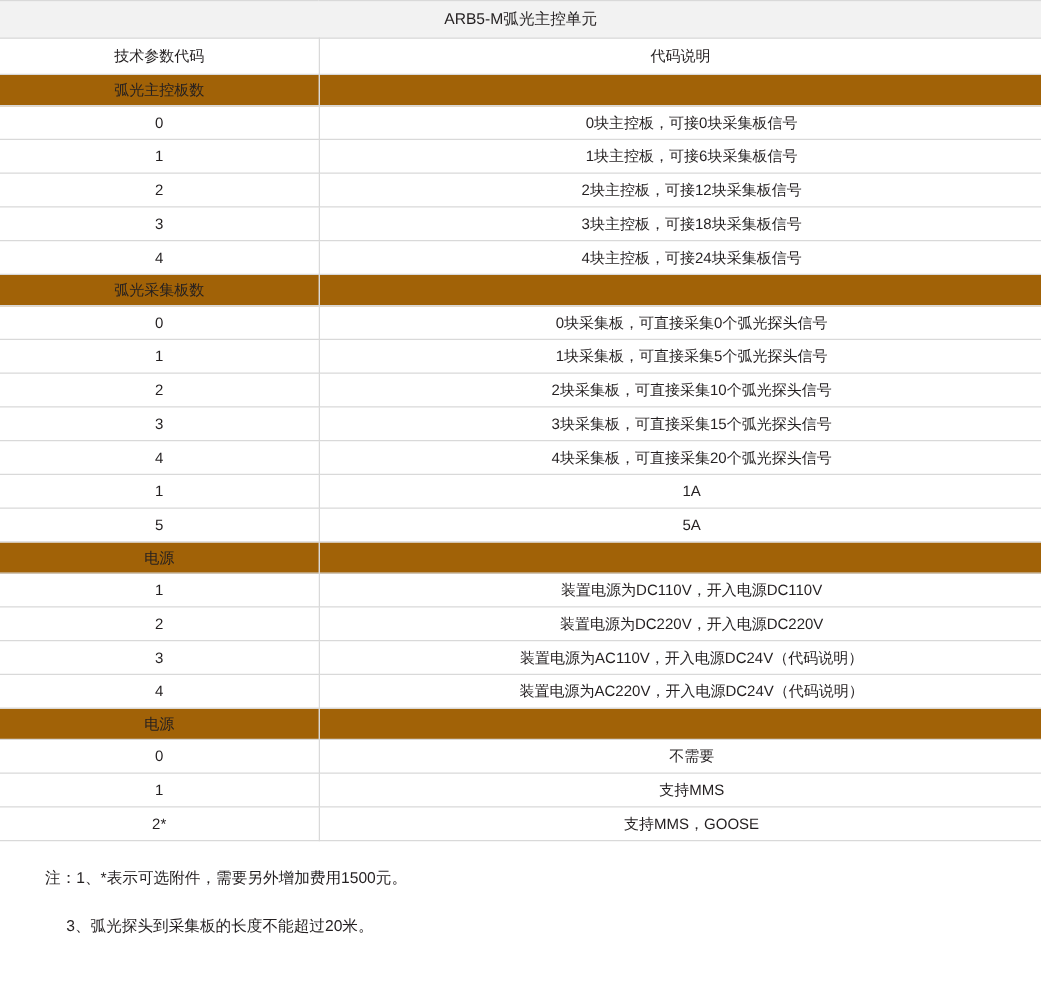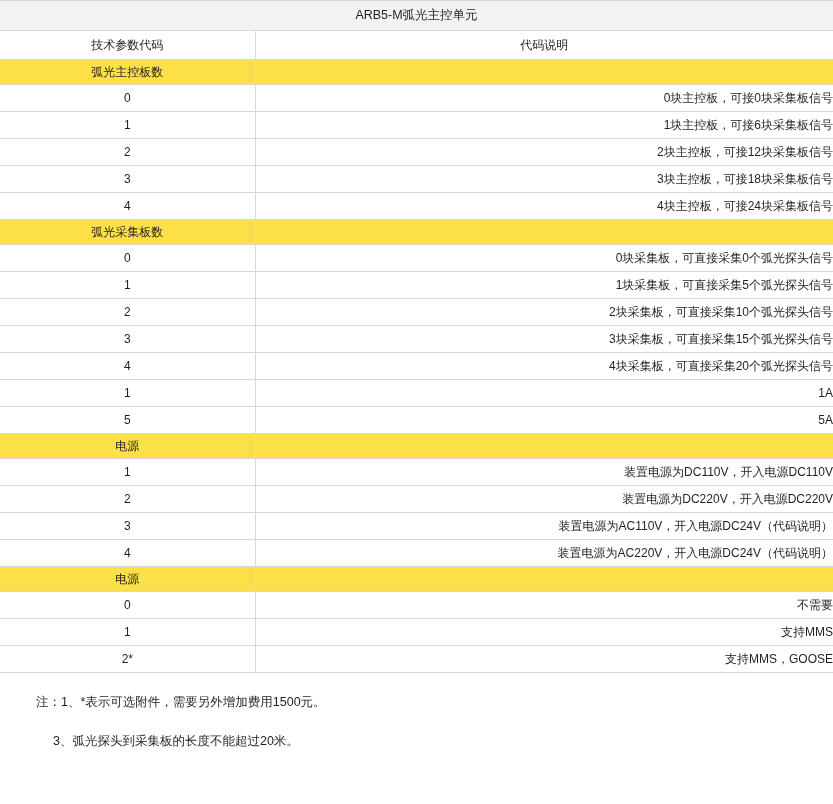--- a/index.html
+++ b/index.html
@@ -45,33 +45,33 @@
   }
   tr.header-row td {
     text-align: center;
     height: 28px;
     font-size: 12px;
   }
   tr.header-row td.col-code {
     border-right: 1px solid #d9d9d9;
   }
   tr.group-row td {
-    background: #fde047;
+    background: #a16207;
     height: 24px;
   }
   tr.group-row td.col-code {
     text-align: center;
     border-right: 1px solid #d9d9d9;
   }
   tr.data-row td.col-code {
     text-align: center;
     border-right: 1px solid #d9d9d9;
   }
   tr.data-row td.col-desc {
-    text-align: right;
+    text-align: center;
     padding-left: 18px;
   }
   .notes {
     margin-top: 20px;
     padding-left: 8px;
   }
   .note-line {
     font-size: 12.5px;
     color: #231f20;
     line-height: 1.5;

